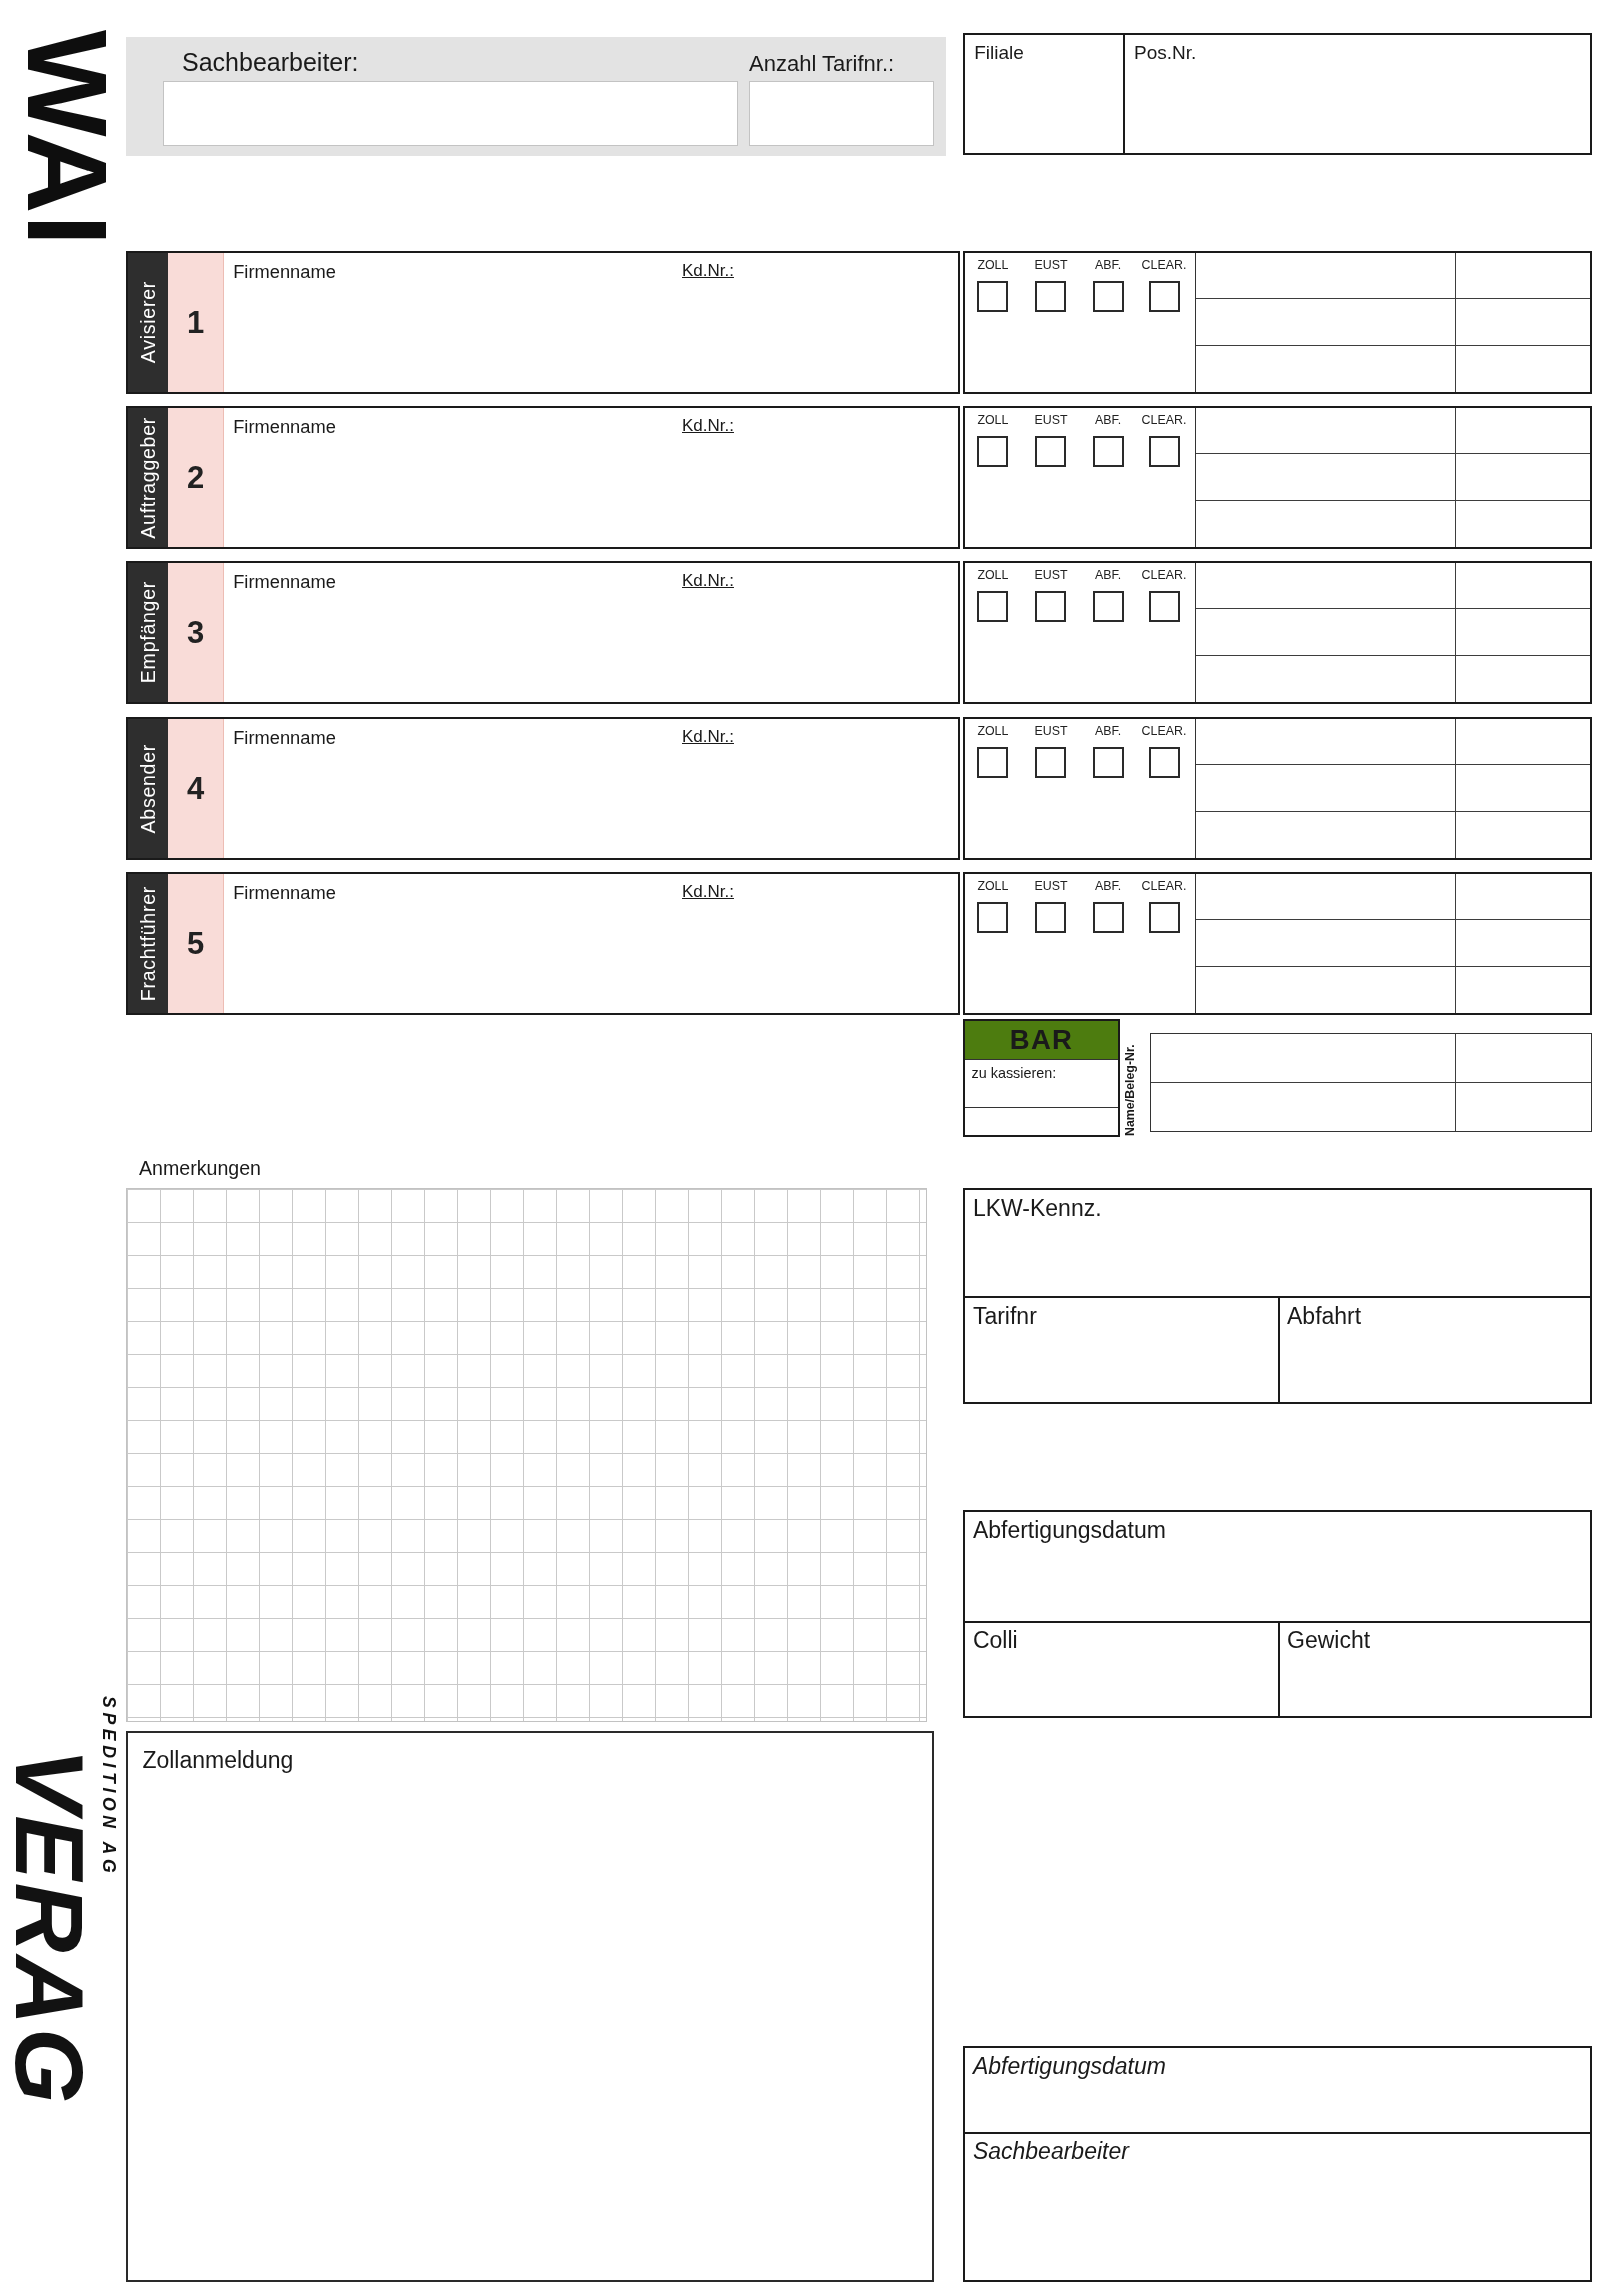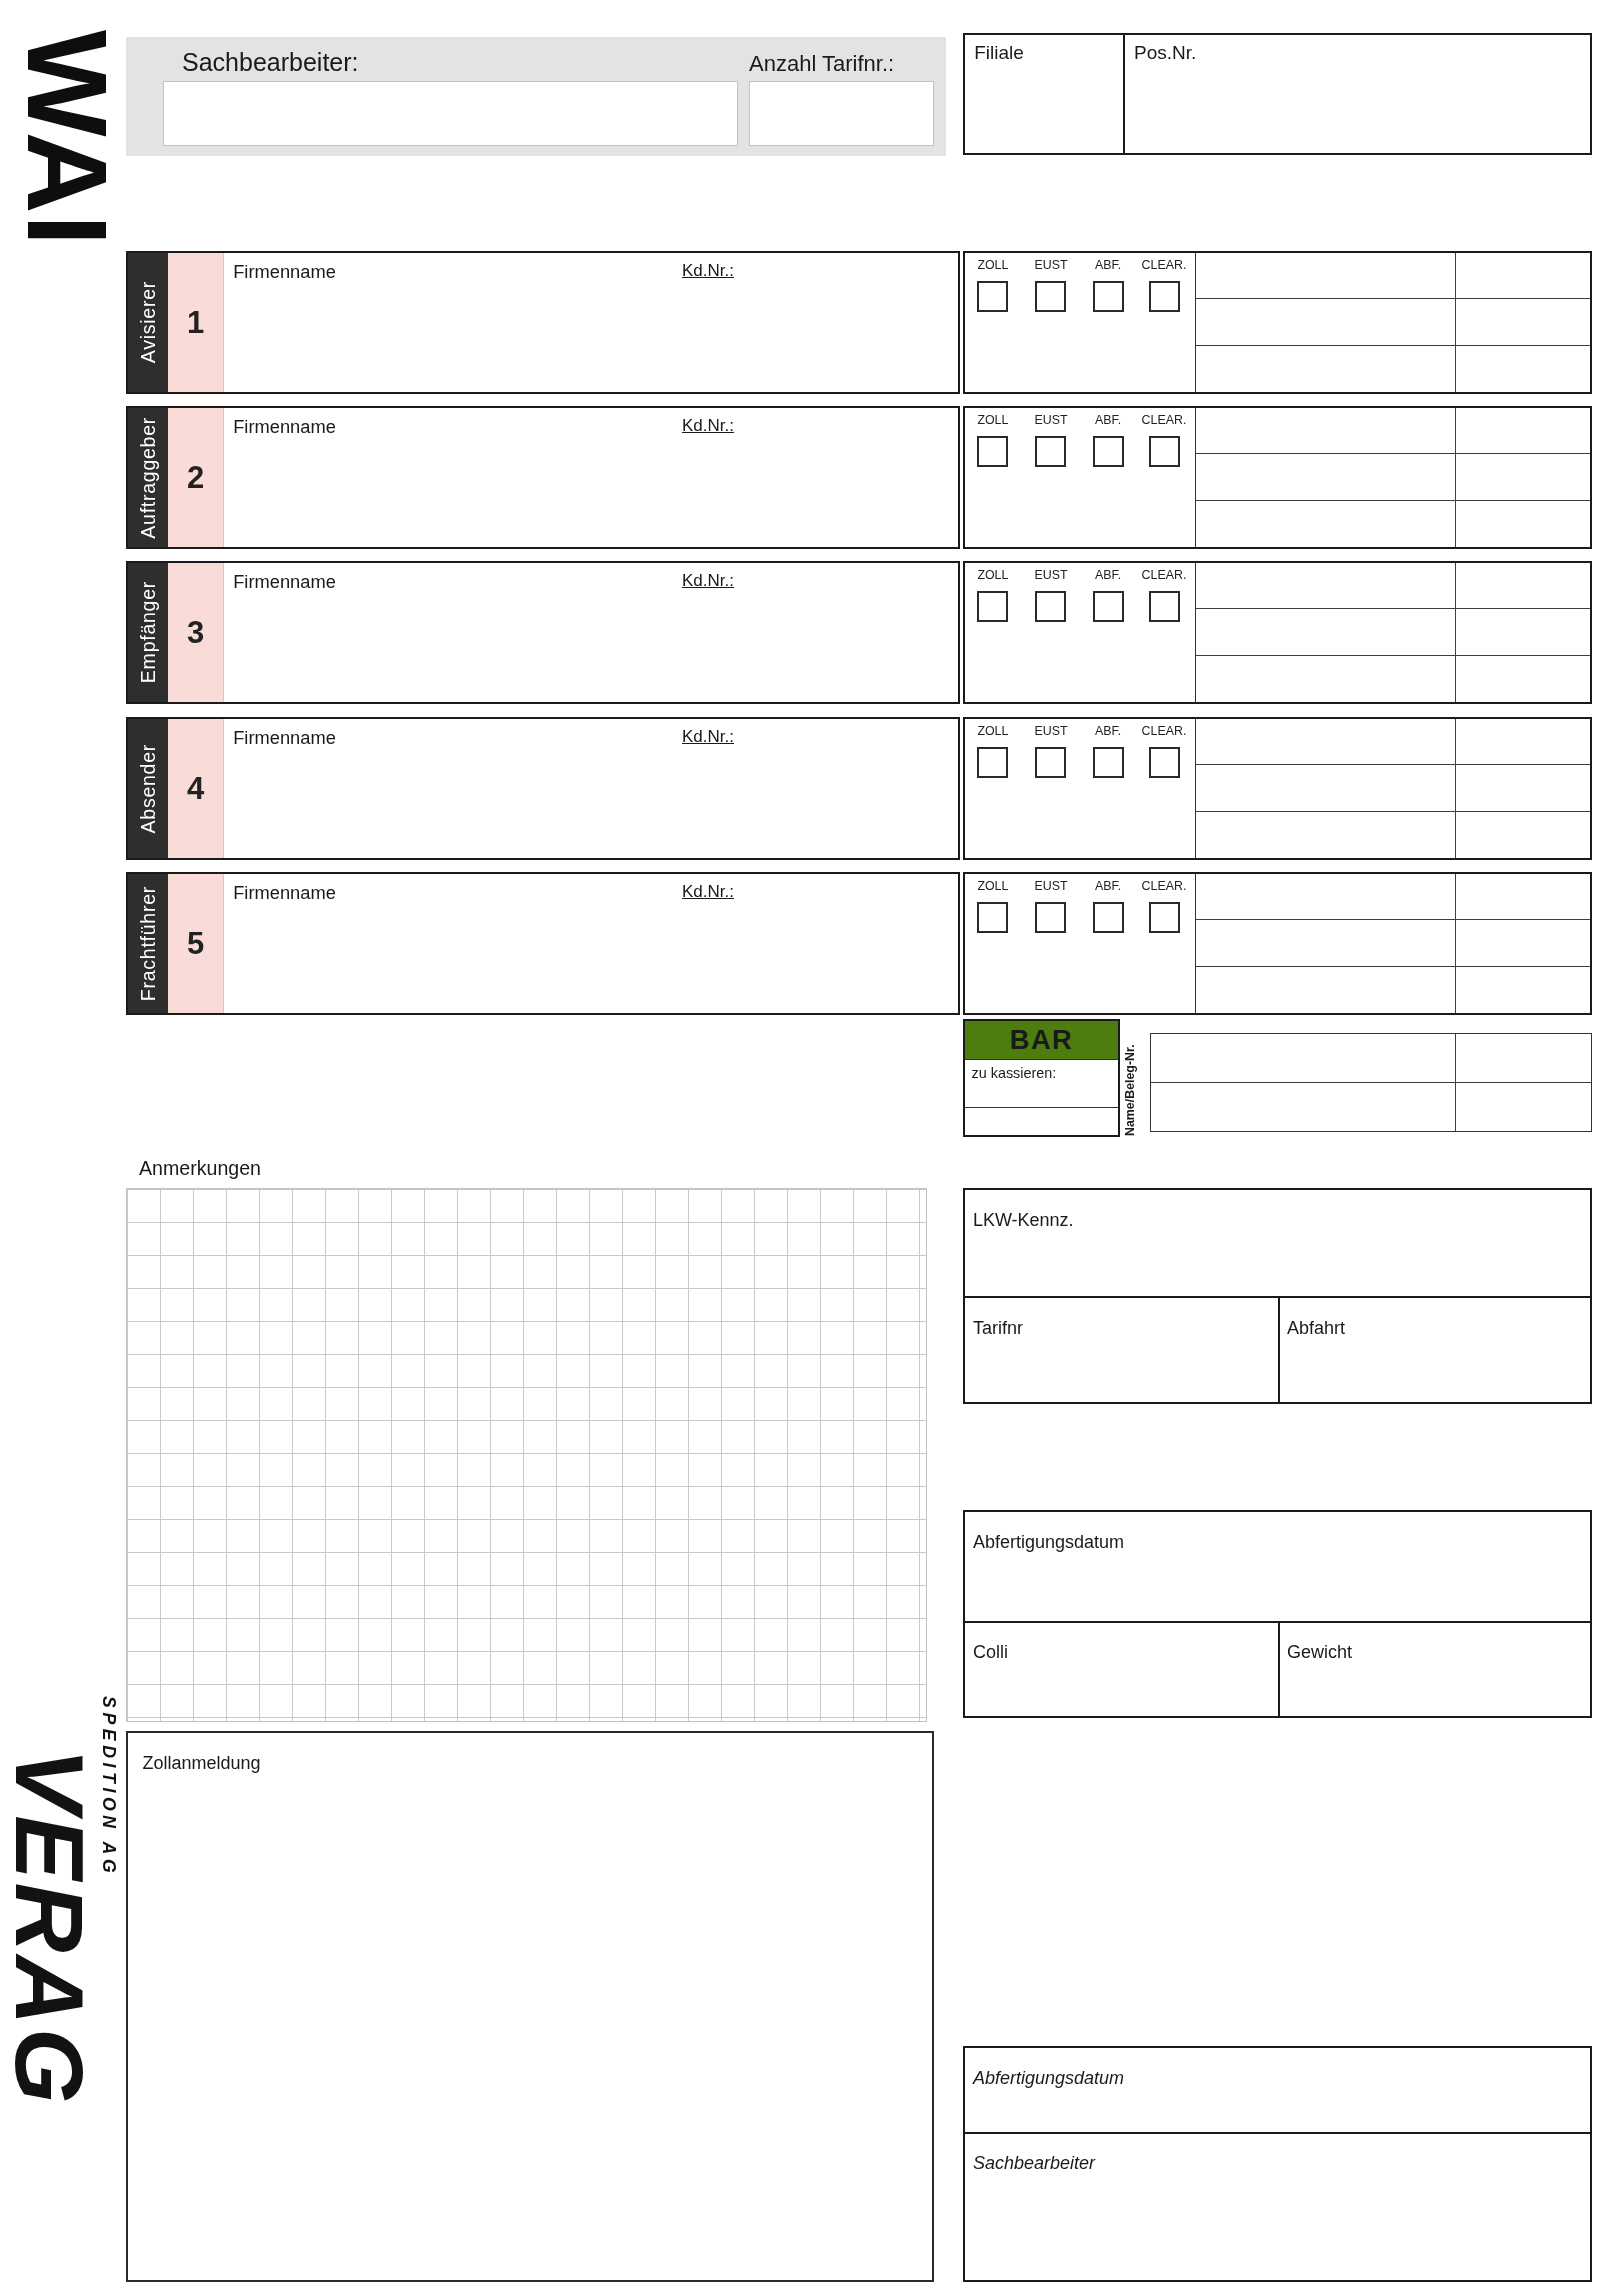--- a/index.html
+++ b/index.html
@@ -75,21 +75,21 @@
 
   
   #anmLabel{left:139px;top:1157px;font-size:19.6px;}
   #grid{left:126px;top:1188px;width:801px;height:534px;border:1.3px solid #c2c2c2;box-sizing:border-box;
         background-image:linear-gradient(to right,#c9c9c9 1.3px,transparent 1.3px),
                          linear-gradient(to bottom,#c9c9c9 1.3px,transparent 1.3px);
         background-size:33px 33px;}
 
   
   .obox{border:2px solid #1a1a1a;background:#fff;box-sizing:border-box;position:absolute;}
-  .boxlbl{position:absolute;font-size:18px;margin-top:15px;}
+  .boxlbl{position:absolute;font-size:23px;}
   .hdiv{position:absolute;left:0;right:0;height:2px;background:#1a1a1a;}
   .vdiv{position:absolute;width:2px;background:#1a1a1a;}
   #lkwBox{left:963px;top:1188px;width:629px;height:216px;}
   #warenBox{left:963px;top:1510px;width:629px;height:208px;}
   #zollBox{left:126px;top:1731px;width:808px;height:551px;border-color:#2a2a2a;}
   #datumBox{left:963px;top:2046px;width:629px;height:236px;font-style:italic;}
   .fieldspot{position:absolute;}
 </style>
 </head>
 <body>
@@ -302,21 +302,21 @@
     <div class="fieldspot" style="left:0;top:0;right:0;height:109px;"></div>
     <div class="hdiv" style="top:109px;"></div>
     <div class="vdiv" style="left:313px;top:111px;bottom:0;"></div>
     <span class="boxlbl" style="left:7.9px;top:115px;">Colli</span>
     <span class="boxlbl" style="left:322px;top:115px;">Gewicht</span>
     <div class="fieldspot" style="left:0;top:111px;width:313px;bottom:0;"></div>
     <div class="fieldspot" style="left:315px;top:111px;right:0;bottom:0;"></div>
   </div>
 
   <div class="obox" id="zollBox">
-    <span class="boxlbl" style="left:14.4px;top:5px;text-align:center;">Zollanmeldung</span>
+    <span class="boxlbl" style="left:14.4px;top:14px;text-align:center;">Zollanmeldung</span>
   </div>
 
   <div class="obox" id="datumBox">
     <span class="boxlbl" style="left:7.9px;top:5.2px;">Abfertigungsdatum</span>
     <div class="fieldspot" style="left:0;top:0;right:0;height:84px;"></div>
     <div class="hdiv" style="top:84px;"></div>
     <span class="boxlbl" style="left:7.9px;top:90px;">Sachbearbeiter</span>
     <div class="fieldspot" style="left:0;top:86px;right:0;bottom:0;"></div>
   </div>
 

